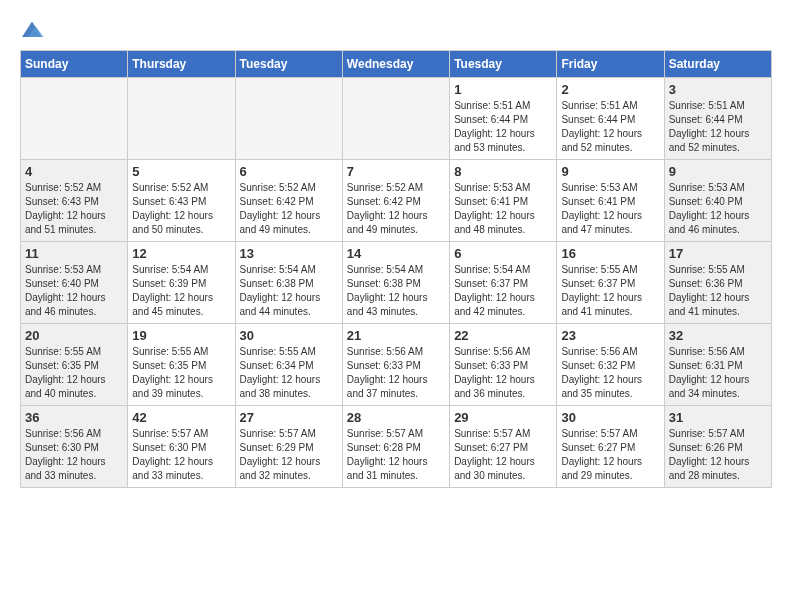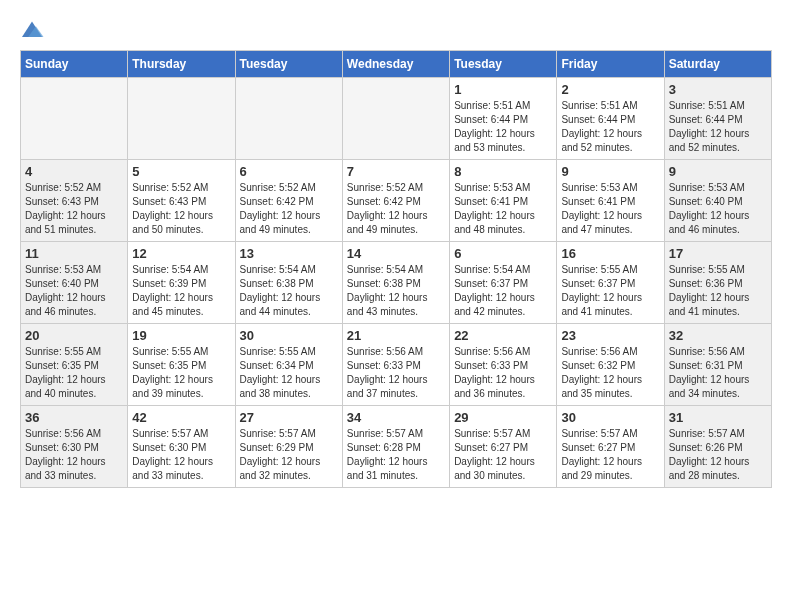--- a/index.html
+++ b/index.html
@@ -243,21 +243,21 @@
         </td>
         <td>
           <span class="day-number">42</span>
           <div class="day-info">Sunrise: 5:57 AM<br>Sunset: 6:30 PM<br>Daylight: 12 hours and 33 minutes.</div>
         </td>
         <td>
           <span class="day-number">27</span>
           <div class="day-info">Sunrise: 5:57 AM<br>Sunset: 6:29 PM<br>Daylight: 12 hours and 32 minutes.</div>
         </td>
         <td>
-          <span class="day-number">34</span>
+          <span class="day-number">28</span>
           <div class="day-info">Sunrise: 5:57 AM<br>Sunset: 6:28 PM<br>Daylight: 12 hours and 31 minutes.</div>
         </td>
         <td>
           <span class="day-number">29</span>
           <div class="day-info">Sunrise: 5:57 AM<br>Sunset: 6:27 PM<br>Daylight: 12 hours and 30 minutes.</div>
         </td>
         <td>
           <span class="day-number">30</span>
           <div class="day-info">Sunrise: 5:57 AM<br>Sunset: 6:27 PM<br>Daylight: 12 hours and 29 minutes.</div>
         </td>

